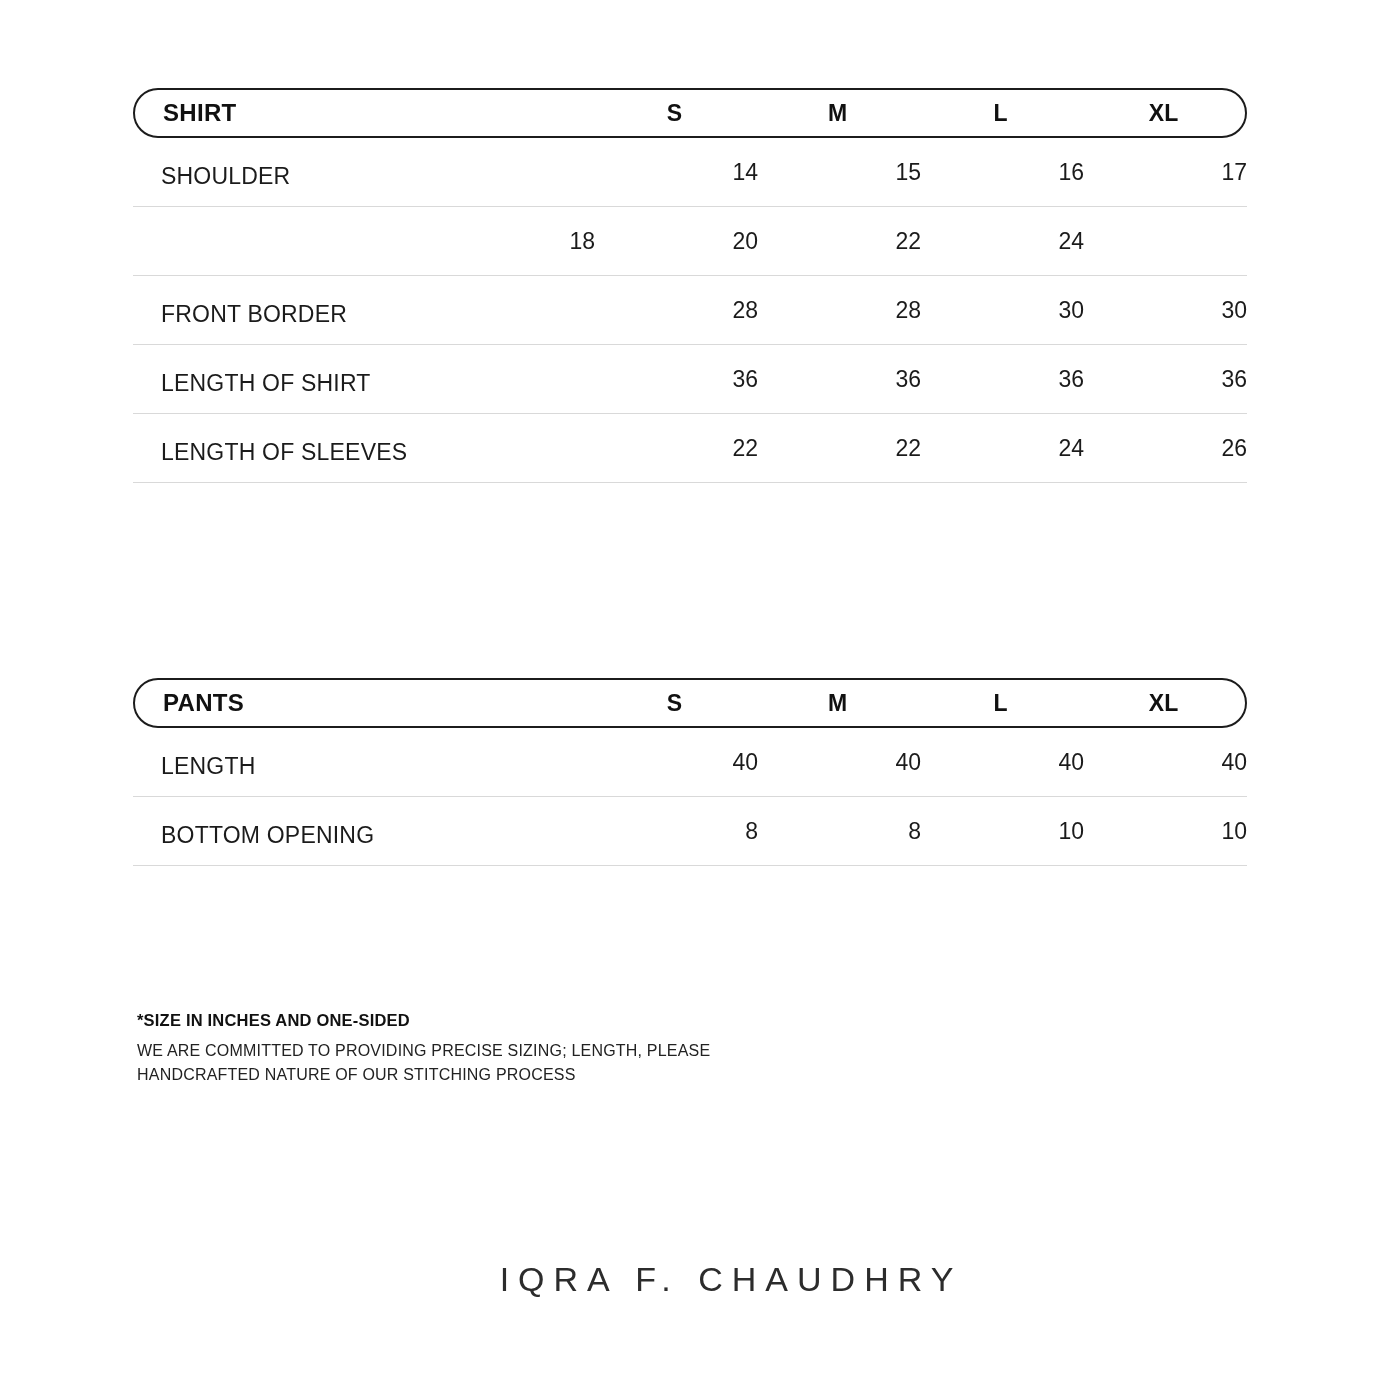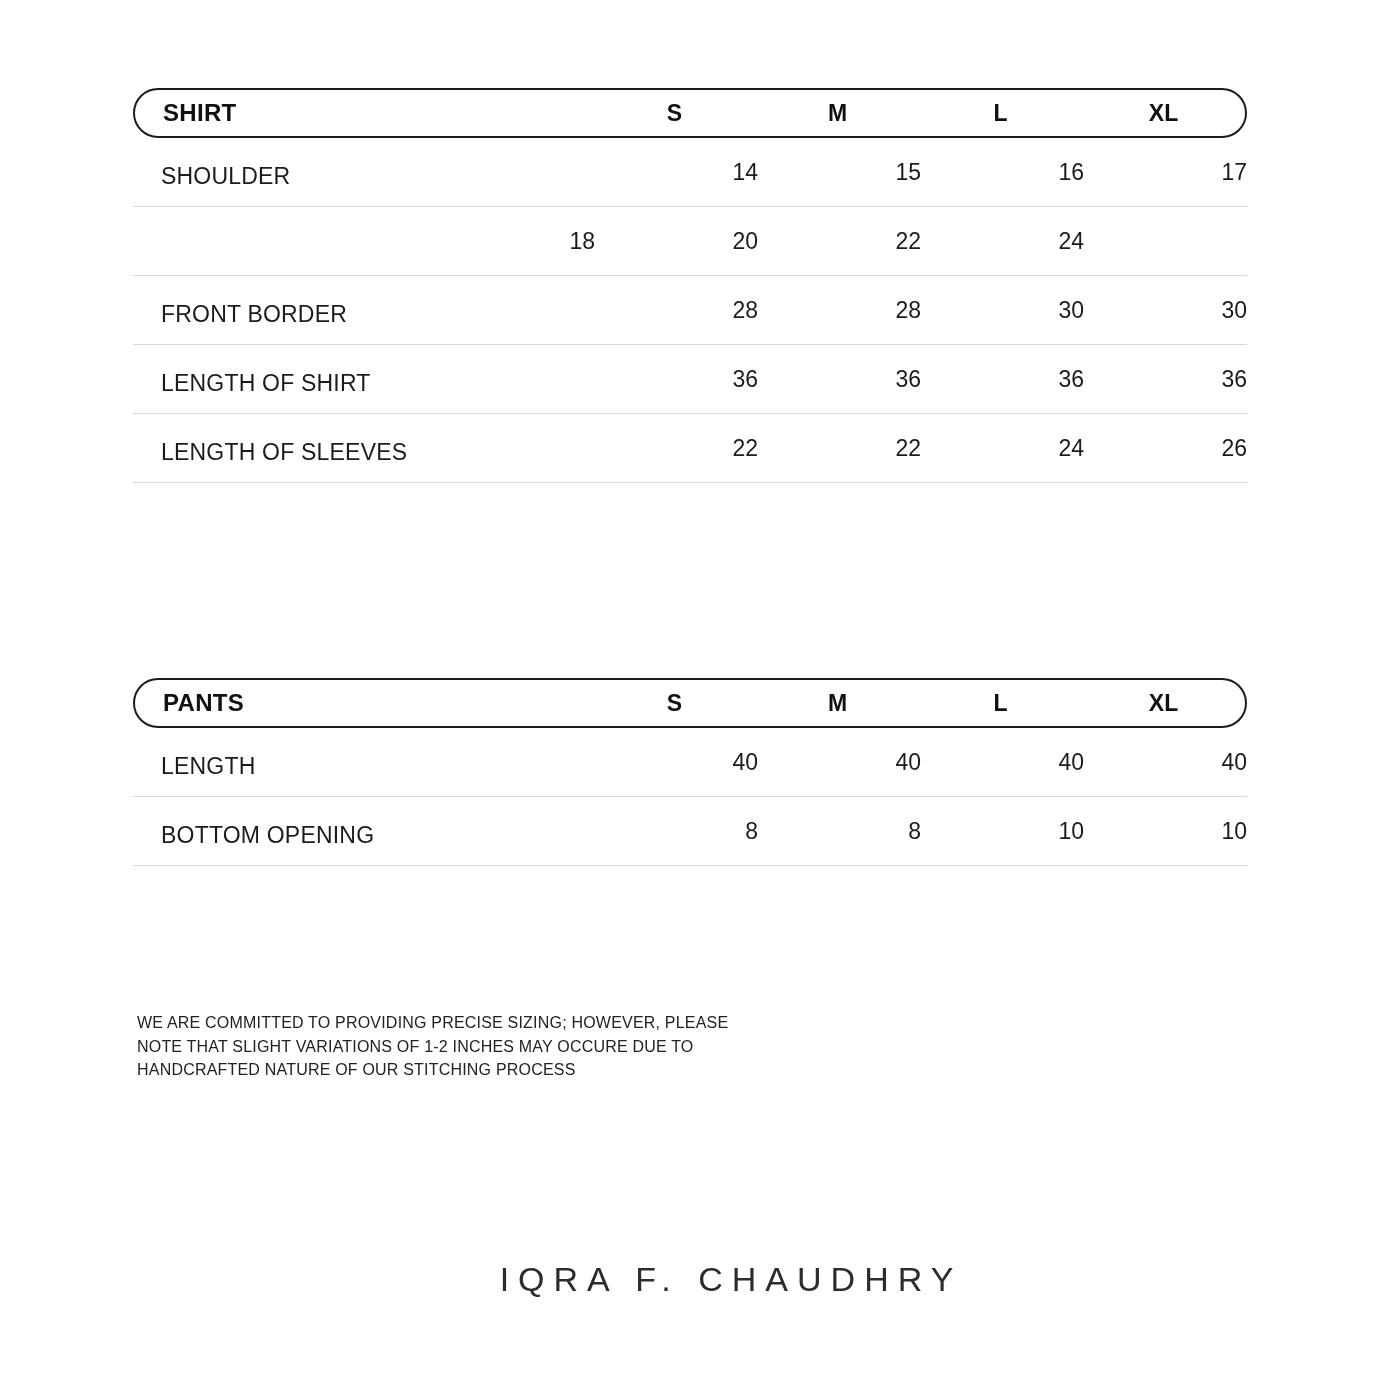--- a/index.html
+++ b/index.html
@@ -179,20 +179,20 @@
     <div class="t-row">
       <div class="row-label">BOTTOM OPENING</div>
       <div class="cell">8</div>
       <div class="cell">8</div>
       <div class="cell">10</div>
       <div class="cell">10</div>
     </div>
   </div>
 
   <div class="disclaimer">
-    <div class="disc-line">WE ARE COMMITTED TO PROVIDING PRECISE SIZING; HOWEVER, PLEASE</div>
-    <div class="disc-line">NOTE THAT SLIGHT VARIATIONS OF 1-2 INCHES MAY OCCURE DUE TO</div>
+    <div class="disc-title">*SIZE IN INCHES AND ONE-SIDED</div>
+    <div class="disc-line">WE ARE COMMITTED TO PROVIDING PRECISE SIZING; LENGTH, PLEASE</div>
     <div class="disc-line">HANDCRAFTED NATURE OF OUR STITCHING PROCESS</div>
   </div>
 
   <div class="brand-footer">IQRA F. CHAUDHRY</div>
 
 </div>
 
 </body></html>

